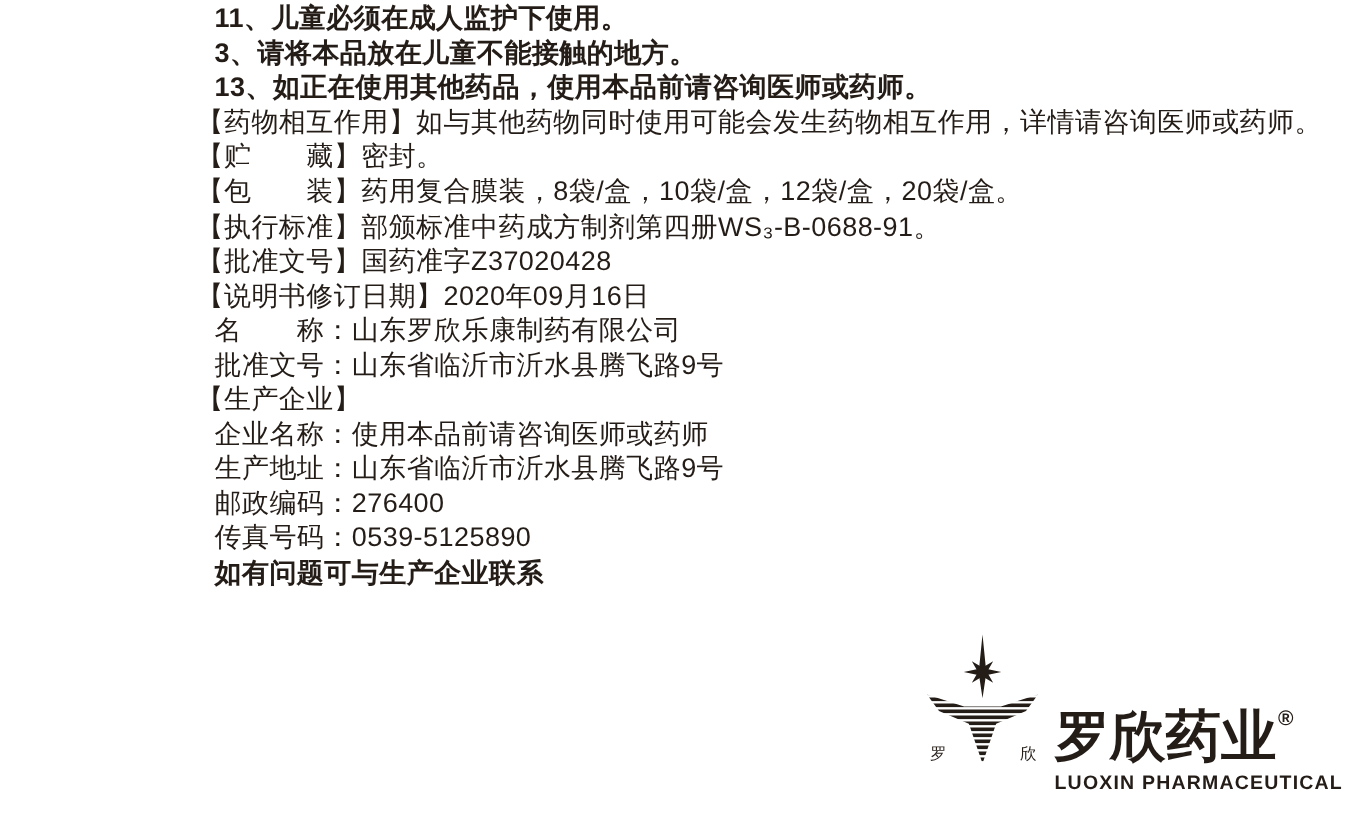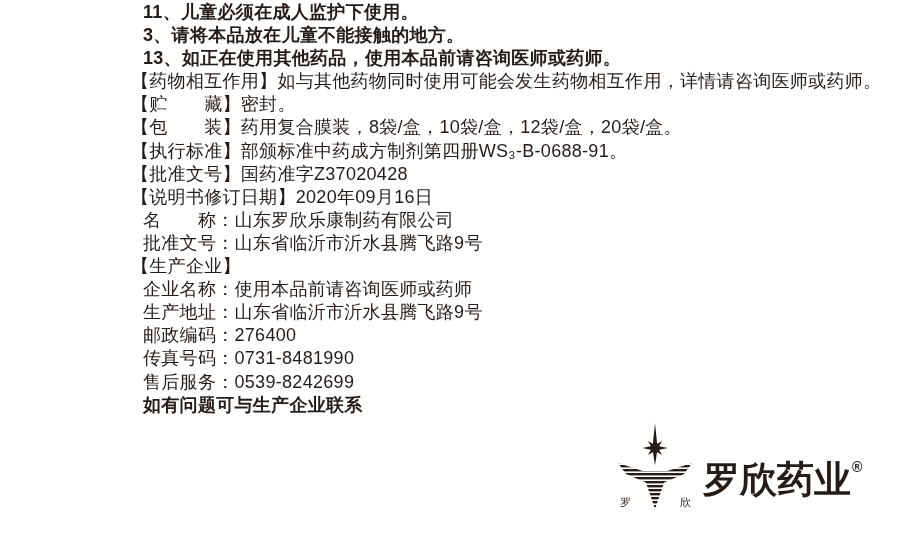--- a/index.html
+++ b/index.html
@@ -24,21 +24,21 @@
   .b{font-weight:bold;}
   .ind{margin-left:12px;}
   
   .logo{
     position:absolute;
     left:616px;top:421px;
     display:flex;
     align-items:flex-start;
   }
   .mark{width:82px;height:92px;display:block;}
-  .wordmark{margin-left:5px;margin-top:39px;}
+  .wordmark{margin-left:5px;margin-top:50px;}
   .brand-cn{
     font-size:37px;
     font-weight:bold;
     line-height:1;
     letter-spacing:0px;
     white-space:nowrap;
   }
   .reg{
     font-size:14px;
     font-weight:bold;
@@ -67,22 +67,21 @@
     <div class="ln">【包　　装】药用复合膜装，8袋/盒，10袋/盒，12袋/盒，20袋/盒。</div>
     <div class="ln">【执行标准】部颁标准中药成方制剂第四册WS₃-B-0688-91。</div>
     <div class="ln">【批准文号】国药准字Z37020428</div>
     <div class="ln">【说明书修订日期】2020年09月16日</div>
     <div class="ln ind">名　　称：山东罗欣乐康制药有限公司</div>
     <div class="ln ind">批准文号：山东省临沂市沂水县腾飞路9号</div>
     <div class="ln">【生产企业】</div>
     <div class="ln ind">企业名称：使用本品前请咨询医师或药师</div>
     <div class="ln ind">生产地址：山东省临沂市沂水县腾飞路9号</div>
     <div class="ln ind">邮政编码：276400</div>
-    <div class="ln ind">传真号码：0731-8481990</div>
-    <div class="ln ind">售后服务：0539-8242699</div>
+    <div class="ln ind">传真号码：0539-5125890</div>
     <div class="ln b ind">如有问题可与生产企业联系</div>
   </div>
 
   <div class="logo">
     <svg class="mark" viewBox="0 0 80 92" aria-hidden="true">
       <defs>
         <clipPath id="wingclip">
           <polygon points="1,42 35,53 35,64 9,53"></polygon>
           <polygon points="75,42 41,53 41,64 67,53"></polygon>
           <polygon points="25,50 51,50 38,88"></polygon>
@@ -106,16 +105,17 @@
 
       <g fill="#241c17">
         <polygon points="38,2 40.3,24.8 50.5,27 40.3,29.2 38,44.5 35.7,29.2 25.5,27 35.7,24.8"></polygon>
         <polygon points="45.1,19.9 41,27 45.1,34.1 38,30 30.9,34.1 35,27 30.9,19.9 38,24"></polygon>
       </g>
       <text x="3" y="85" font-size="11" fill="#241c17">罗</text>
       <text x="63" y="85" font-size="11" fill="#241c17">欣</text>
     </svg>
     <div class="wordmark">
       <div class="brand-cn"><span>罗欣药业</span><span class="reg">®</span></div>
+      <div class="brand-en">LUOXIN PHARMACEUTICAL</div>
     </div>
   </div>
 
 </div>
 
 </body></html>

